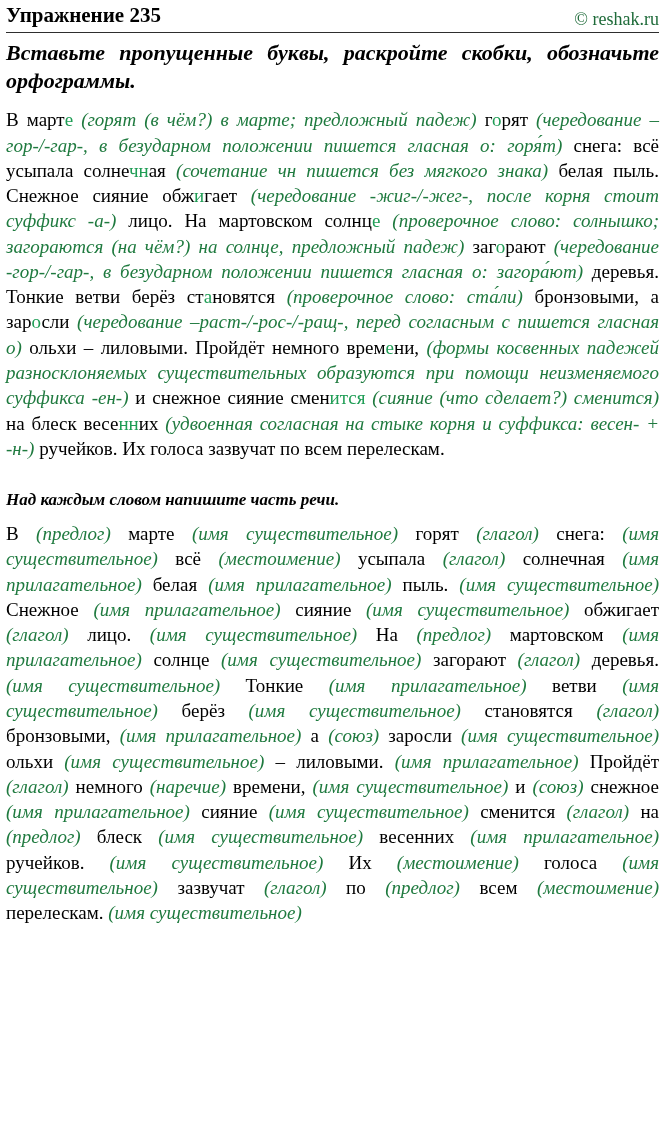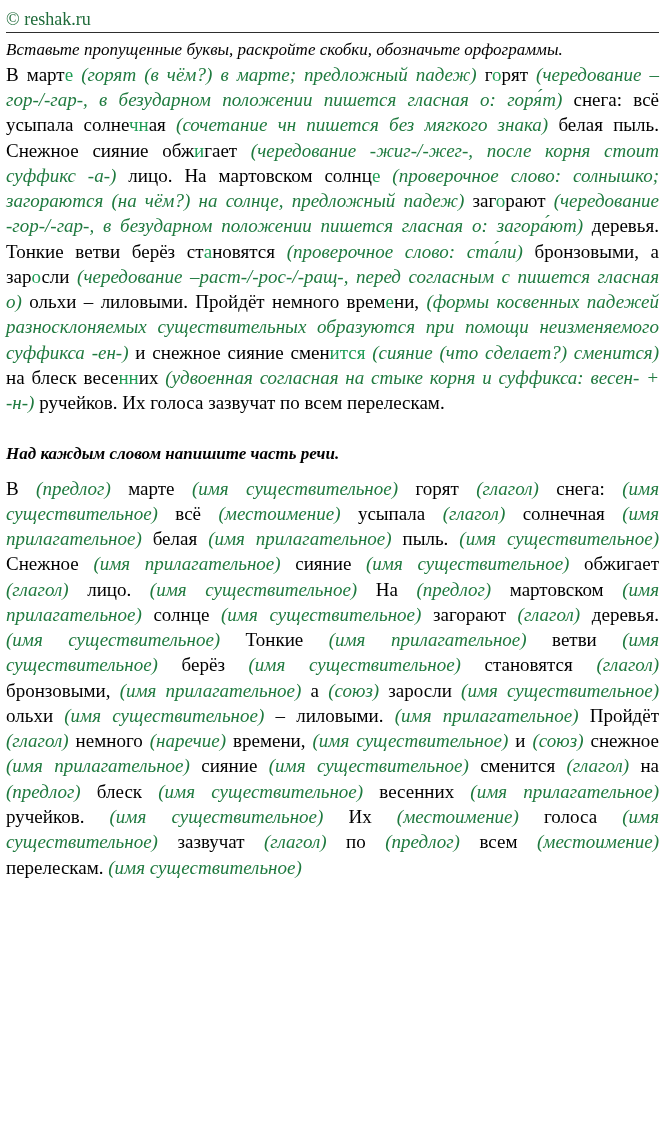--- a/index.html
+++ b/index.html
@@ -34,26 +34,26 @@
     font-family: "Liberation Serif", serif;
   }
   .copyright {
     font-size: 18px;
     color: #1f6b3a;
     white-space: nowrap;
     padding-top: 5px;
     font-family: "Liberation Serif", serif;
   }
   .task {
-    font-size: 17px;
+    font-size: 22px;
     font-style: italic;
-    font-weight: normal;
+    font-weight: bold;
     text-align: justify;
     line-height: 1.28;
-    margin-bottom: 1px;
+    margin-bottom: 12px;
   }
   .body-text {
     font-size: 19px;
     text-align: justify;
     line-height: 1.33;
     margin-bottom: 28px;
   }
   .body-text.tight {
     margin-bottom: 28px;
   }
@@ -78,20 +78,21 @@
   .word {
     color: #000;
   }
 </style>
 </head>
 <body>
 
 <div class="page">
 
   <div class="header">
+    <div class="title">Упражнение 235</div>
     <div class="copyright">© reshak.ru</div>
   </div>
 
   <div class="task">Вставьте пропущенные буквы, раскройте скобки, обозначьте орфограммы.</div>
 
   <div class="body-text" id="answer-text"><span class="word">В март</span><span class="hl">е</span><span class="note"> (горят (в чём?) в марте; предложный падеж) </span><span class="word">г</span><span class="hl">о</span><span class="word">рят</span><span class="note"> (чередование –гор-/-гар-, в безударном положении пишется гласная о: горя́т) </span><span class="word">снега: всё усыпала солне</span><span class="hl">чн</span><span class="word">ая</span><span class="note"> (сочетание чн пишется без мягкого знака) </span><span class="word">белая пыль. Снежное сияние обж</span><span class="hl">и</span><span class="word">гает</span><span class="note"> (чередование -жиг-/-жег-, после корня стоит суффикс -а-) </span><span class="word">лицо. На мартовском солнц</span><span class="hl">е</span><span class="note"> (проверочное слово: солнышко; загораются (на чём?) на солнце, предложный падеж) </span><span class="word">заг</span><span class="hl">о</span><span class="word">рают</span><span class="note"> (чередование -гор-/-гар-, в безударном положении пишется гласная о: загора́ют) </span><span class="word">деревья. Тонкие ветви берёз ст</span><span class="hl">а</span><span class="word">новятся</span><span class="note"> (проверочное слово: ста́ли) </span><span class="word">бронзовыми, а зар</span><span class="hl">о</span><span class="word">сли</span><span class="note"> (чередование –раст-/-рос-/-ращ-, перед согласным с пишется гласная о) </span><span class="word">ольхи – лиловыми. Пройдёт немного врем</span><span class="hl">е</span><span class="word">ни,</span><span class="note"> (формы косвенных падежей разносклоняемых существительных образуются при помощи неизменяемого суффикса -ен-) </span><span class="word">и снежное сияние смен</span><span class="hl">ится</span><span class="note"> (сияние (что сделает?) сменится) </span><span class="word">на блеск весе</span><span class="hl">нн</span><span class="word">их</span><span class="note"> (удвоенная согласная на стыке корня и суффикса: весен- + -н-) </span><span class="word">ручейков. Их голоса зазвучат по всем перелескам.</span></div>
 
   <div class="subtask">Над каждым словом напишите часть речи.</div>
 
   <div class="body-text tight" id="pos-text"><span class="word">В </span><span class="pos">(предлог) </span><span class="word">марте </span><span class="pos">(имя существительное) </span><span class="word">горят </span><span class="pos">(глагол) </span><span class="word">снега: </span><span class="pos">(имя существительное) </span><span class="word">всё </span><span class="pos">(местоимение) </span><span class="word">усыпала </span><span class="pos">(глагол) </span><span class="word">солнечная </span><span class="pos">(имя прилагательное) </span><span class="word">белая </span><span class="pos">(имя прилагательное) </span><span class="word">пыль. </span><span class="pos">(имя существительное) </span><span class="word">Снежное </span><span class="pos">(имя прилагательное) </span><span class="word">сияние </span><span class="pos">(имя существительное) </span><span class="word">обжигает </span><span class="pos">(глагол) </span><span class="word">лицо. </span><span class="pos">(имя существительное) </span><span class="word">На </span><span class="pos">(предлог) </span><span class="word">мартовском </span><span class="pos">(имя прилагательное) </span><span class="word">солнце </span><span class="pos">(имя существительное) </span><span class="word">загорают </span><span class="pos">(глагол) </span><span class="word">деревья. </span><span class="pos">(имя существительное) </span><span class="word">Тонкие </span><span class="pos">(имя прилагательное) </span><span class="word">ветви </span><span class="pos">(имя существительное) </span><span class="word">берёз </span><span class="pos">(имя существительное) </span><span class="word">становятся </span><span class="pos">(глагол) </span><span class="word">бронзовыми, </span><span class="pos">(имя прилагательное) </span><span class="word">а </span><span class="pos">(союз) </span><span class="word">заросли </span><span class="pos">(имя существительное) </span><span class="word">ольхи </span><span class="pos">(имя существительное) </span><span class="word">– </span><span class="word">лиловыми. </span><span class="pos">(имя прилагательное) </span><span class="word">Пройдёт </span><span class="pos">(глагол) </span><span class="word">немного </span><span class="pos">(наречие) </span><span class="word">времени, </span><span class="pos">(имя существительное) </span><span class="word">и </span><span class="pos">(союз) </span><span class="word">снежное </span><span class="pos">(имя прилагательное) </span><span class="word">сияние </span><span class="pos">(имя существительное) </span><span class="word">сменится </span><span class="pos">(глагол) </span><span class="word">на </span><span class="pos">(предлог) </span><span class="word">блеск </span><span class="pos">(имя существительное) </span><span class="word">весенних </span><span class="pos">(имя прилагательное) </span><span class="word">ручейков. </span><span class="pos">(имя существительное) </span><span class="word">Их </span><span class="pos">(местоимение) </span><span class="word">голоса </span><span class="pos">(имя существительное) </span><span class="word">зазвучат </span><span class="pos">(глагол) </span><span class="word">по </span><span class="pos">(предлог) </span><span class="word">всем </span><span class="pos">(местоимение) </span><span class="word">перелескам. </span><span class="pos">(имя существительное) </span></div>

